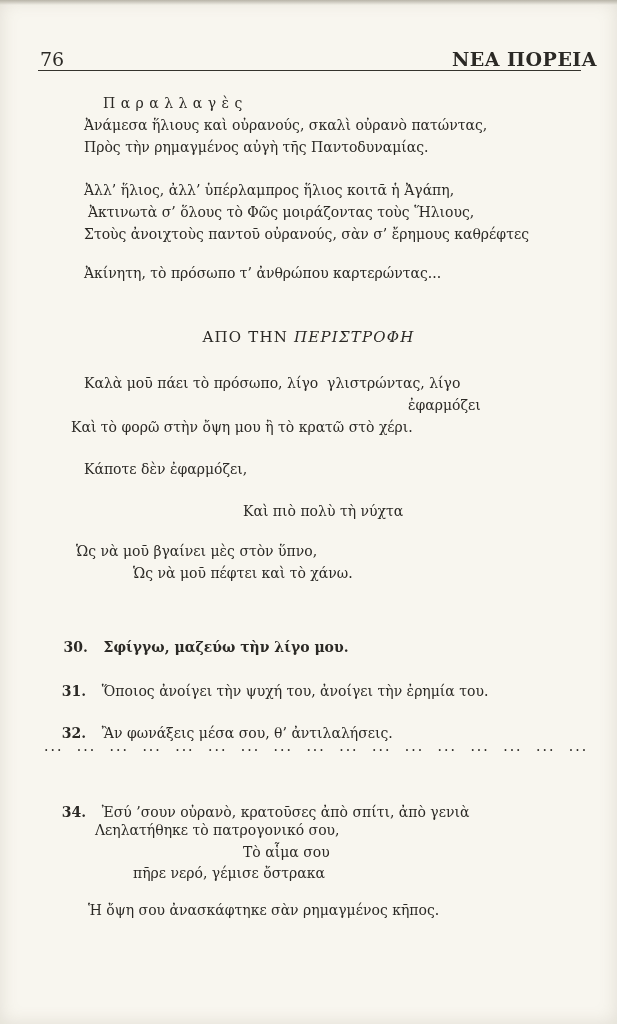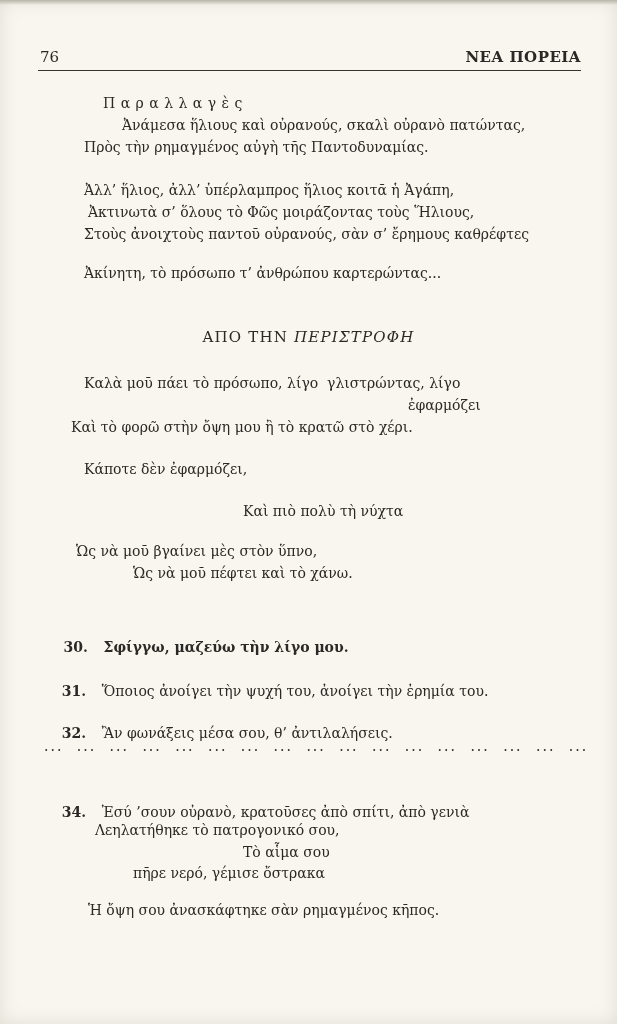--- a/index.html
+++ b/index.html
@@ -28,25 +28,25 @@
   .line {
     position: absolute;
     font-size: 14px;
     line-height: 22px;
     white-space: pre;
   }
   .header-row {
     position: absolute;
     top: 48px;
     left: 40px;
-    right: 36px;
+    right: 20px;
     display: flex;
     justify-content: space-between;
     align-items: baseline;
-    font-size: 15px;
+    font-size: 19px;
   }
   .journal-title {
     font-weight: bold;
     letter-spacing: 0.5px;
   }
   .header-rule {
     position: absolute;
     top: 70px;
     left: 38px;
     right: 36px;
@@ -87,21 +87,21 @@
 
 <div class="page">
 
   <div class="header-row">
     <span>76</span>
     <span class="journal-title">ΝΕΑ ΠΟΡΕΙΑ</span>
   </div>
   <div class="header-rule"></div>
 
   <div class="line spaced-title" style="left:103px; top:92px;">Π α ρ α λ λ α γ ὲ ς</div>
-  <div class="line" style="left:84px; top:114px;margin-left:38px;">Ἀνάμεσα ἥλιους καὶ οὐρανούς, σκαλὶ οὐρανὸ πατώντας,</div>
+  <div class="line" style="left:84px; top:114px;">Ἀνάμεσα ἥλιους καὶ οὐρανούς, σκαλὶ οὐρανὸ πατώντας,</div>
   <div class="line" style="left:84px; top:136px;">Πρὸς τὴν ρημαγμένος αὐγὴ τῆς Παντοδυναμίας.</div>
 
   <div class="line" style="left:84px; top:179px;">Ἀλλ’ ἥλιος, ἀλλ’ ὑπέρλαμπρος ἥλιος κοιτᾶ ἡ Ἀγάπη,</div>
   <div class="line" style="left:88px; top:201px;">Ἀκτινωτὰ σ’ ὅλους τὸ Φῶς μοιράζοντας τοὺς Ἥλιους,</div>
   <div class="line" style="left:84px; top:223px;">Στοὺς ἀνοιχτοὺς παντοῦ οὐρανούς, σὰν σ’ ἔρημους καθρέφτες</div>
 
   <div class="line" style="left:84px; top:262px;">Ἀκίνητη, τὸ πρόσωπο τ’ ἀνθρώπου καρτερώντας...</div>
 
   <div class="section-heading">
     <span>ΑΠΟ ΤΗΝ </span><span class="italic">ΠΕΡΙΣΤΡΟΦΗ</span>

